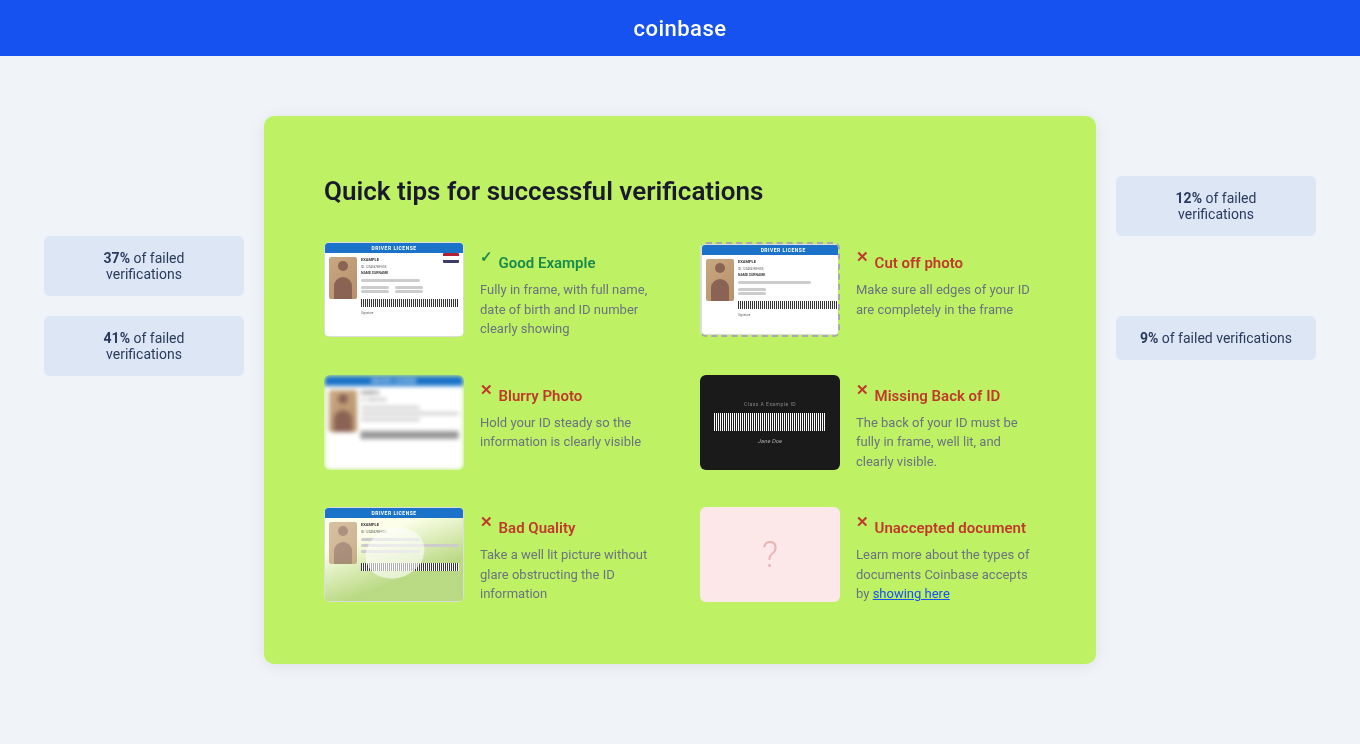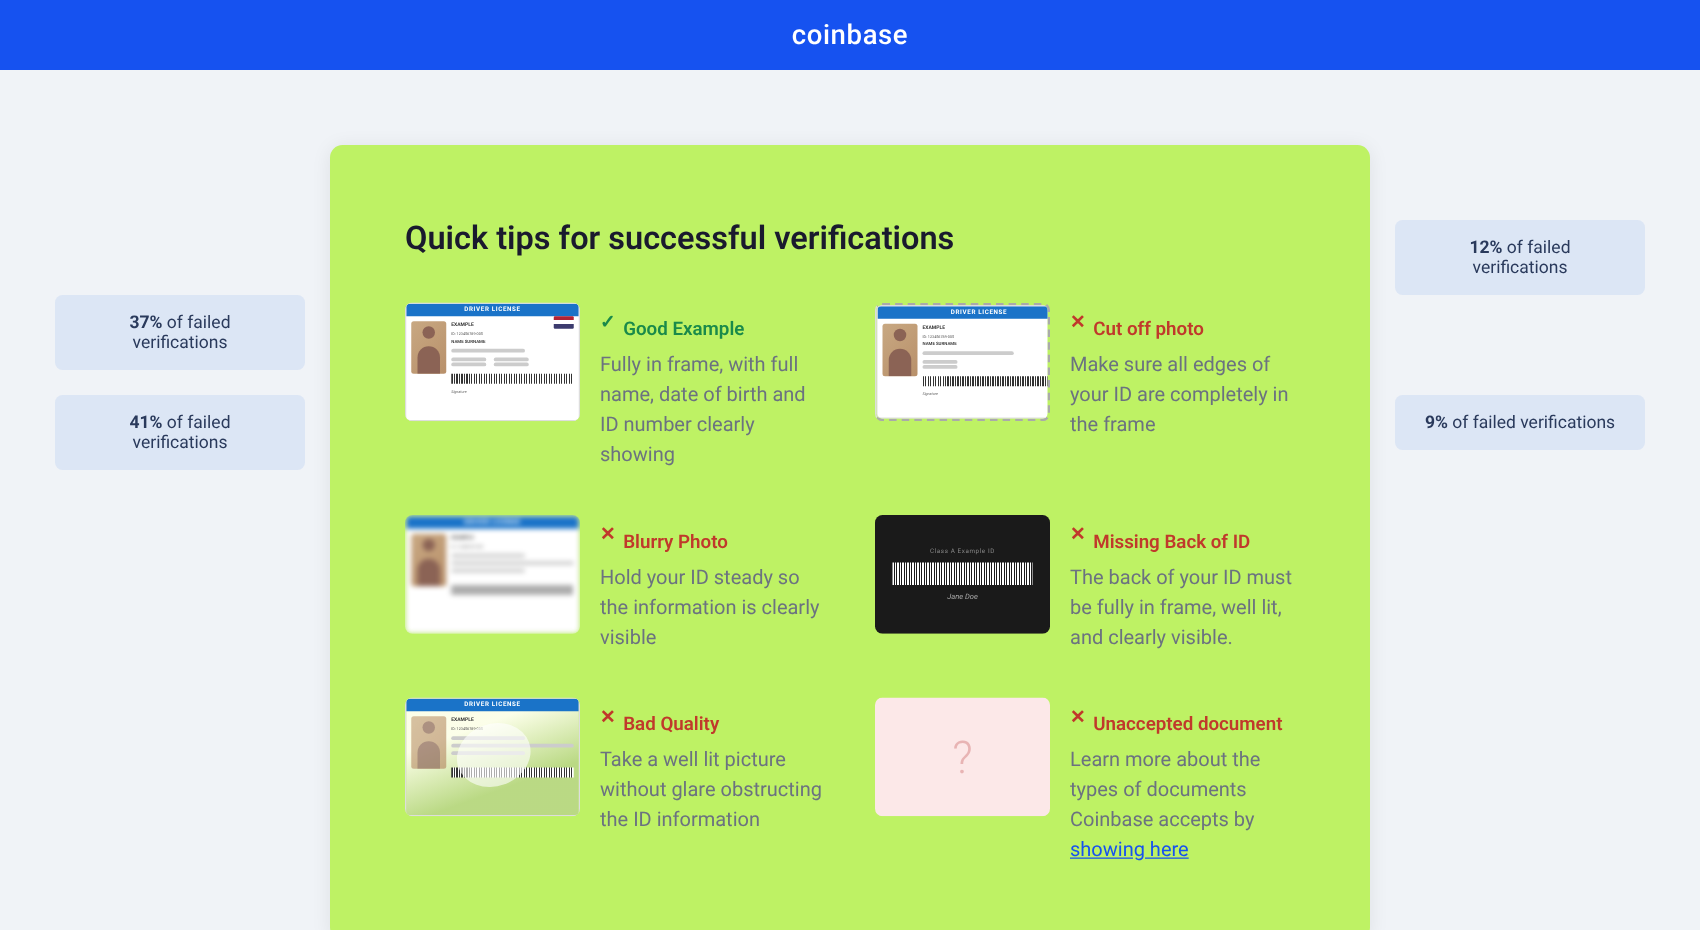--- a/index.html
+++ b/index.html
@@ -222,21 +222,21 @@
     .tip-label-text {
       font-size: 15px;
       font-weight: 600;
       margin-top: 12px;
     }
     .tip-label-text.good { color: #1a8a4a; }
     .tip-label-text.bad { color: #c0392b; }
     .check-icon { color: #1a8a4a; font-size: 15px; font-weight: bold; }
     .x-icon { color: #c0392b; font-size: 15px; font-weight: bold; }
     .tip-desc {
-      font-size: 16px;
+      font-size: 13px;
       color: #6b7280;
       line-height: 1.5;
     }
     .tip-desc a {
       color: #1652f0;
       text-decoration: underline;
     }
     
     .dl-card-dark {
       background: linear-gradient(160deg, rgba(255,255,240,0.95) 30%, rgba(180,180,180,0.4) 70%);

